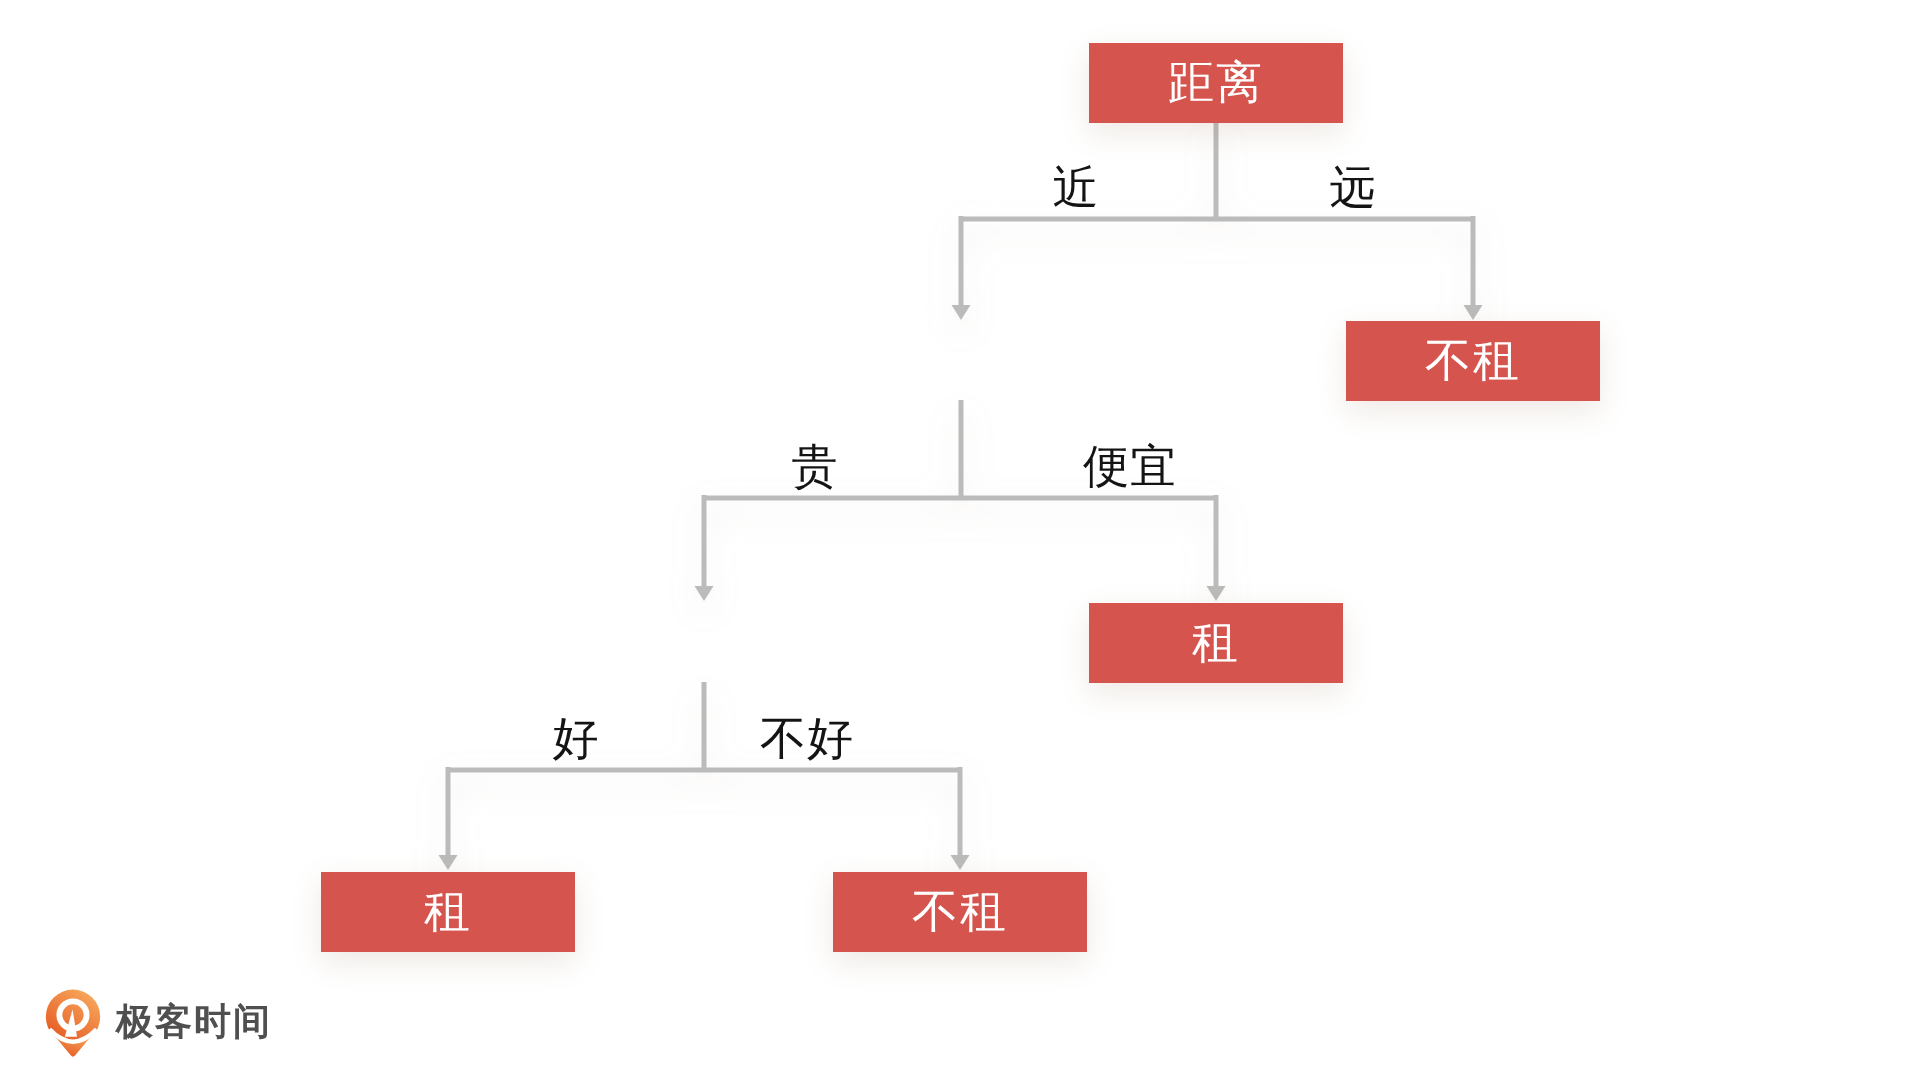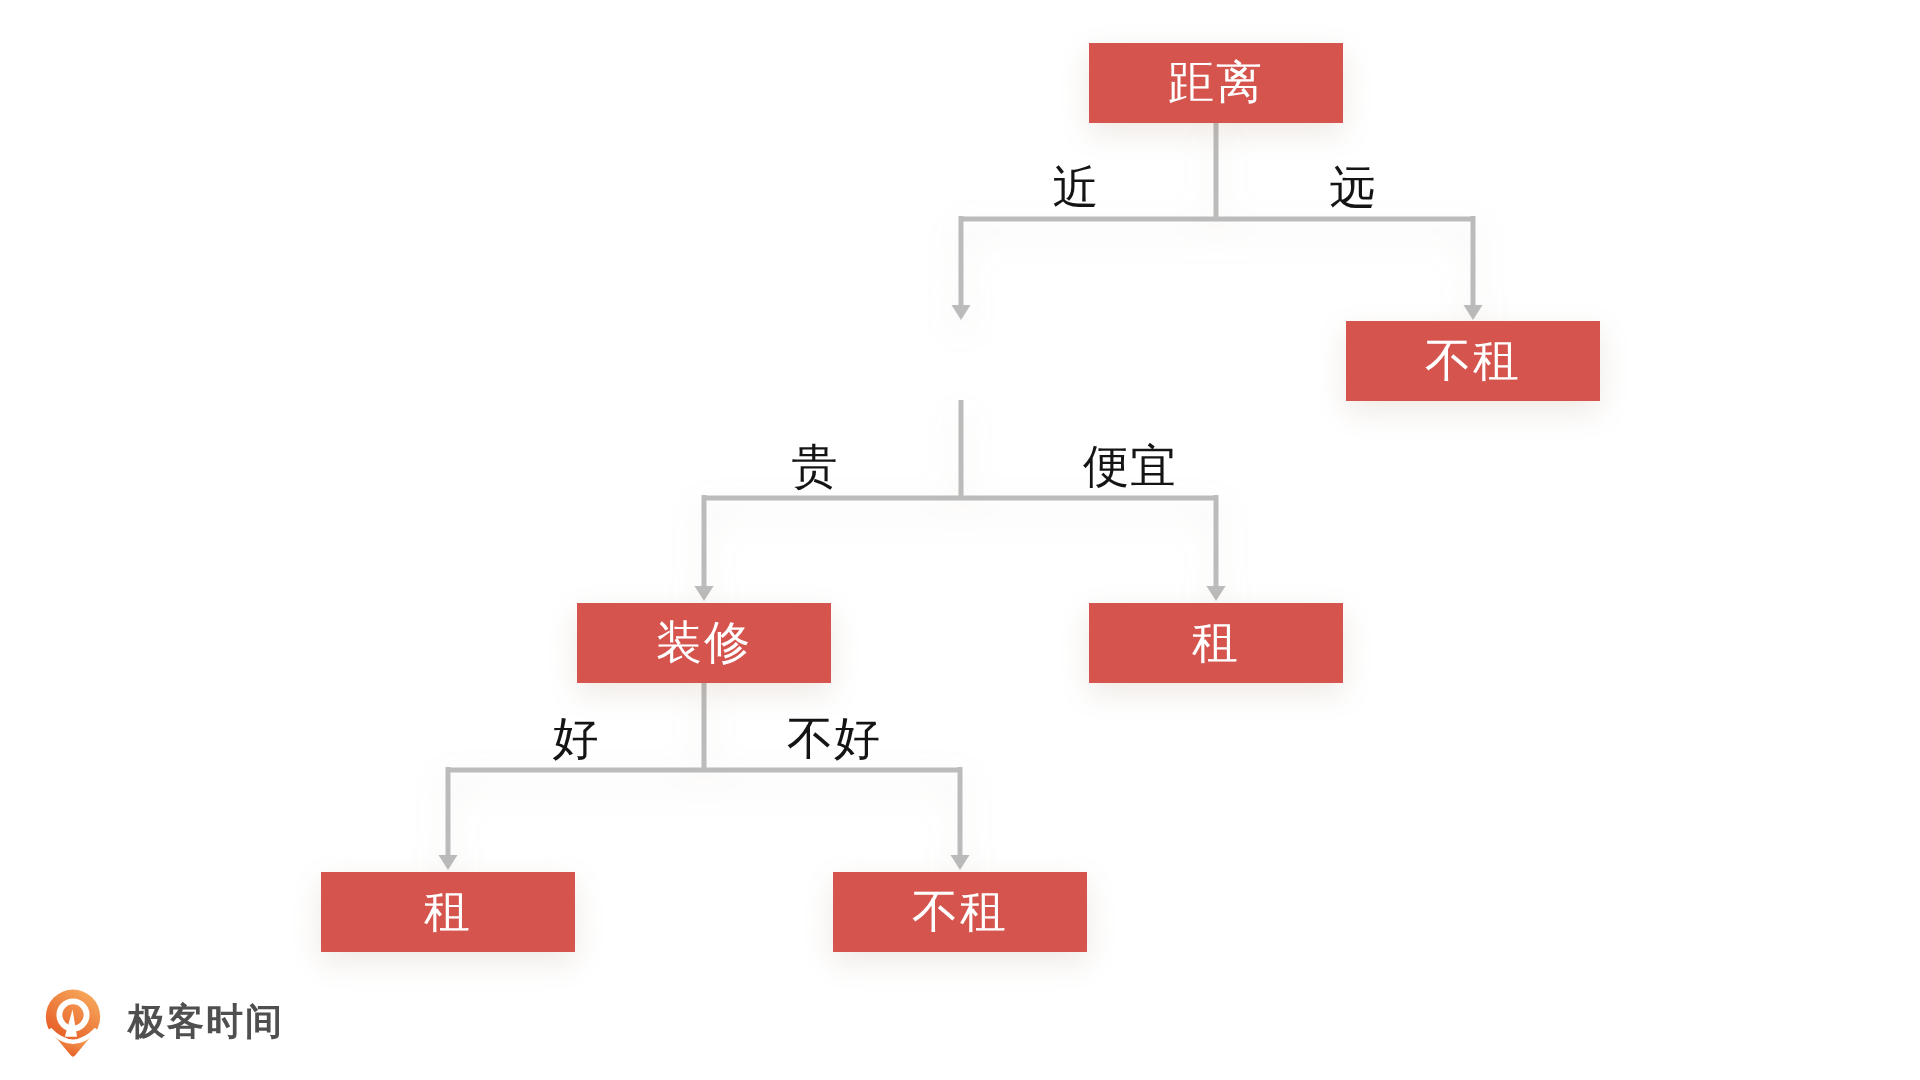--- a/index.html
+++ b/index.html
@@ -32,21 +32,21 @@
   }
   .edge-label{
     position:absolute;
     transform:translateX(-50%);
     color:var(--edge-label-text);
     font-size:46px;font-weight:500;letter-spacing:1px;
     line-height:52px;white-space:nowrap;
   }
   .brand{
     position:absolute;left:44px;top:988px;
-    display:flex;align-items:center;gap:26px;
+    display:flex;align-items:center;gap:14px;
   }
   .brand-icon{display:block;width:58px;height:72px;}
   .brand-text{
     font-size:37px;font-weight:600;letter-spacing:2px;
     color:var(--logo-text-color,#4F4F4F);
     line-height:1;margin-top:-6px;
   }
 </style>
 </head>
 <body>
@@ -68,39 +68,36 @@
       <polygon points="950.5,855 969.5,855 960,870"></polygon>
     </g>
   </svg>
 
   <div class="node" style="left:1089px;top:43px">
       <span>距离</span>
     </div>
   <div class="node" style="left:1346px;top:321px">
       <span>不租</span>
     </div>
-  <div class="node" style="left:577px;top:603px">
-      <span>装修</span>
-    </div>
   <div class="node" style="left:1089px;top:603px">
       <span>租</span>
     </div>
   <div class="node" style="left:321px;top:872px">
       <span>租</span>
     </div>
   <div class="node" style="left:833px;top:872px">
       <span>不租</span>
     </div>
 
   <div class="edge-label" style="left:1076px;top:161px">近</div>
   <div class="edge-label" style="left:1353px;top:161px">远</div>
   <div class="edge-label" style="left:815px;top:440px">贵</div>
   <div class="edge-label" style="left:1130px;top:440px">便宜</div>
   <div class="edge-label" style="left:576px;top:712px">好</div>
-  <div class="edge-label" style="left:834px;top:712px">不好</div>
+  <div class="edge-label" style="left:807px;top:712px">不好</div>
 
   <div class="brand">
     <svg class="brand-icon" viewBox="0 0 64 78" xmlns="http://www.w3.org/2000/svg">
       <defs>
         <linearGradient id="gt-grad" x1="85%" y1="0%" x2="15%" y2="100%">
           <stop offset="0%" stop-color="#F8AC5E"></stop>
           <stop offset="100%" stop-color="#E45420"></stop>
         </linearGradient>
       </defs>
       <circle cx="32" cy="31" r="30" fill="url(#gt-grad)"></circle>

